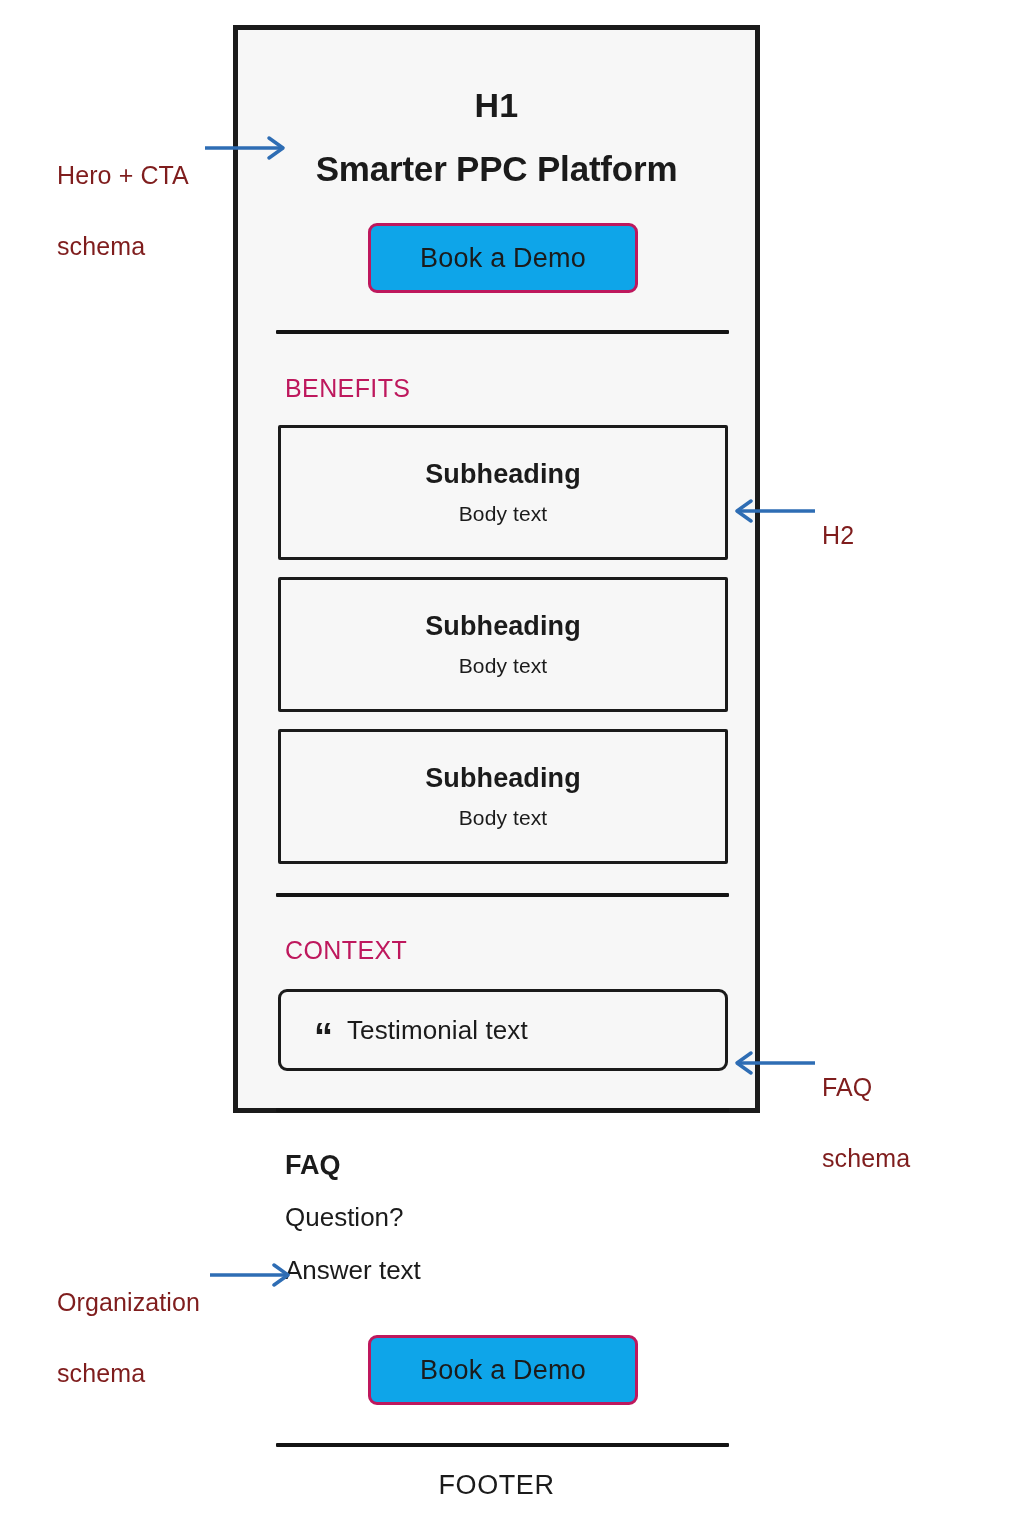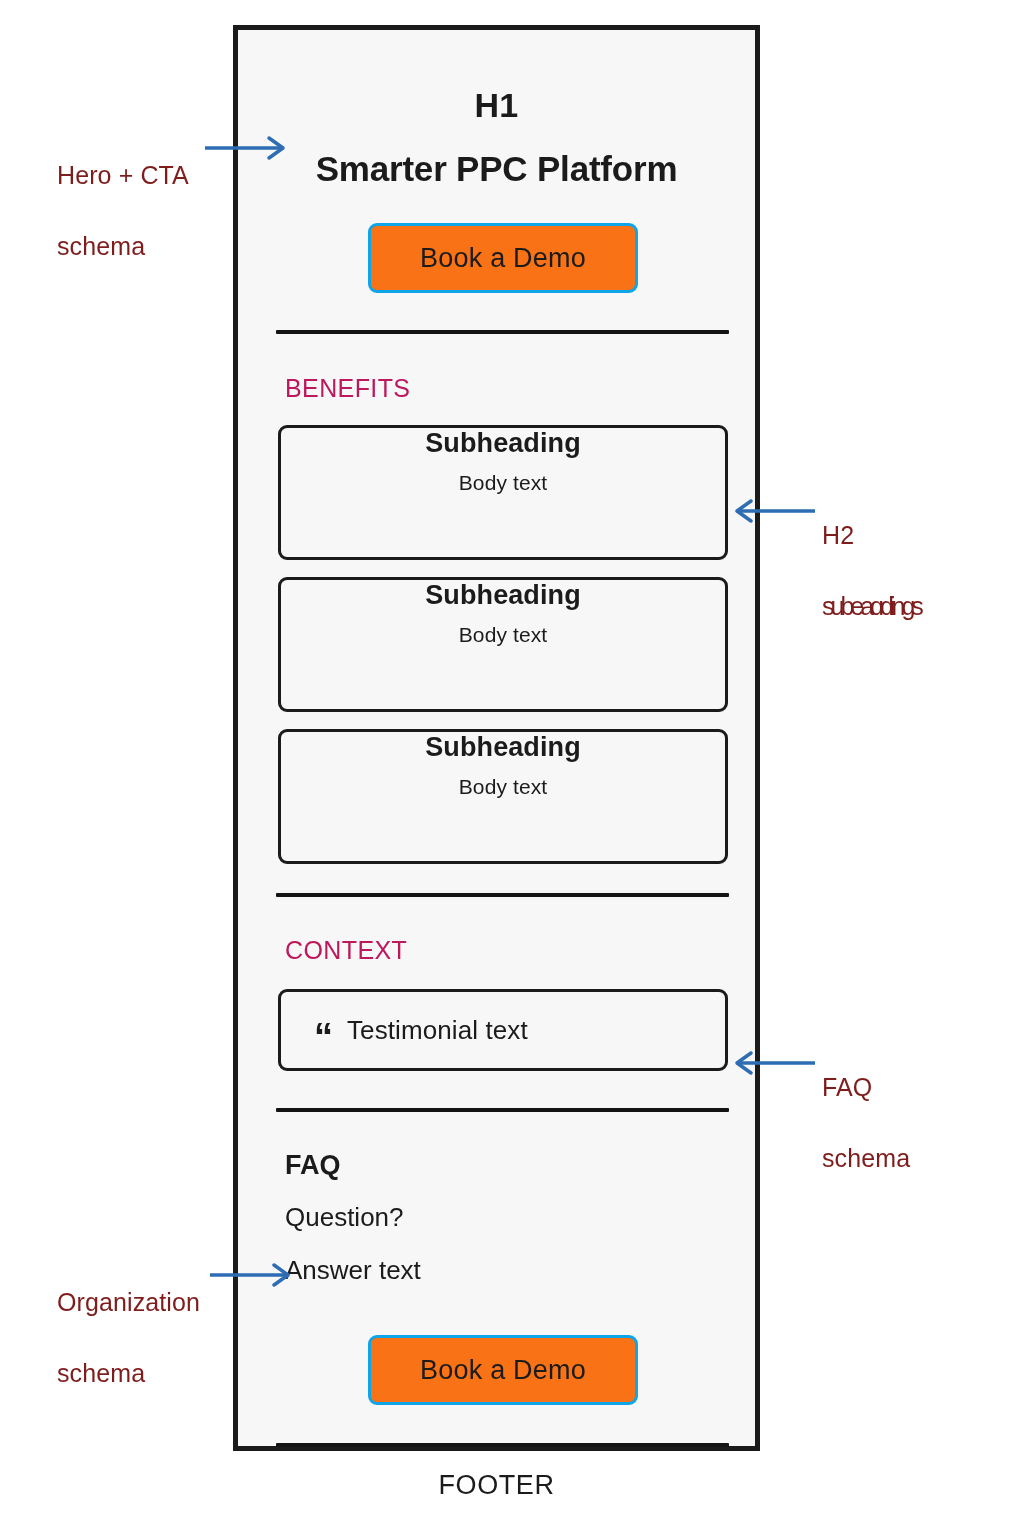--- a/index.html
+++ b/index.html
@@ -24,21 +24,21 @@
     inset: 0;
     background: #ffffff;
   }
 
   
   #page-frame {
     position: absolute;
     left: 233px;
     top: 25px;
     width: 527px;
-    height: 1426px;
+    height: 1088px;
     box-sizing: border-box;
     border: 5px solid #1b1b1b;
     background: #f7f7f7;
     z-index: 3;
   }
   #frame-inner {
     position: absolute;
     inset: 0;
   }
 
@@ -79,23 +79,23 @@
     font-size: 35px;
     font-weight: 700;
     letter-spacing: -0.2px;
     white-space: nowrap;
     margin-top: 12px;
   }
 
   .cta-button {
     position: absolute;
     box-sizing: border-box;
-    border: 3px solid #0ea5e9;
+    border: 3px solid #be185d;
     border-radius: 9px;
-    background: #f97316;
+    background: #0ea5e9;
     display: flex;
     align-items: center;
     justify-content: center;
     font-size: 27px;
     font-weight: 400;
     letter-spacing: 0.2px;
     color: #1b1b1b;
     cursor: pointer;
   }
   #cta-hero {
@@ -112,25 +112,26 @@
   }
 
   
   .benefit-card {
     position: absolute;
     left: 40px;
     width: 450px;
     height: 135px;
     box-sizing: border-box;
     border: 3px solid #1b1b1b;
-    border-radius: 9px;
+    border-radius: 2px;
     background: #f7f7f7;
     display: flex;
     flex-direction: column;
     align-items: center;
+    justify-content: center;
   }
   .benefit-sub {
     font-size: 27px;
     font-weight: 700;
     letter-spacing: 0.1px;
     margin-bottom: 12px;
   }
   .benefit-body {
     font-size: 21px;
     font-weight: 400;
@@ -245,21 +246,20 @@
     <div>schema</div>
   </div>
 
   <svg class="arrow-svg" style="left:210px; top:1259px; width:90px; height:32px;" viewBox="0 0 90 32">
     <line x1="0" y1="16" x2="76" y2="16" stroke="#2e6db4" stroke-width="3.5"></line>
     <polyline points="64,6 78,16 64,26" fill="none" stroke="#2e6db4" stroke-width="3.5" stroke-linecap="round" stroke-linejoin="round"></polyline>
   </svg>
 
   <div class="annotation" id="anno-h2">
     <div>H2</div>
-    <div class="glyph-overlap">subeaɑdings</div>
   </div>
 
   <svg class="arrow-svg" style="left:727px; top:495px; width:88px; height:32px;" viewBox="0 0 88 32">
     <line x1="88" y1="16" x2="12" y2="16" stroke="#2e6db4" stroke-width="3.5"></line>
     <polyline points="24,6 10,16 24,26" fill="none" stroke="#2e6db4" stroke-width="3.5" stroke-linecap="round" stroke-linejoin="round"></polyline>
   </svg>
 
   <div class="annotation" id="anno-faq">
     <div>FAQ</div>
     <div>schema</div>

